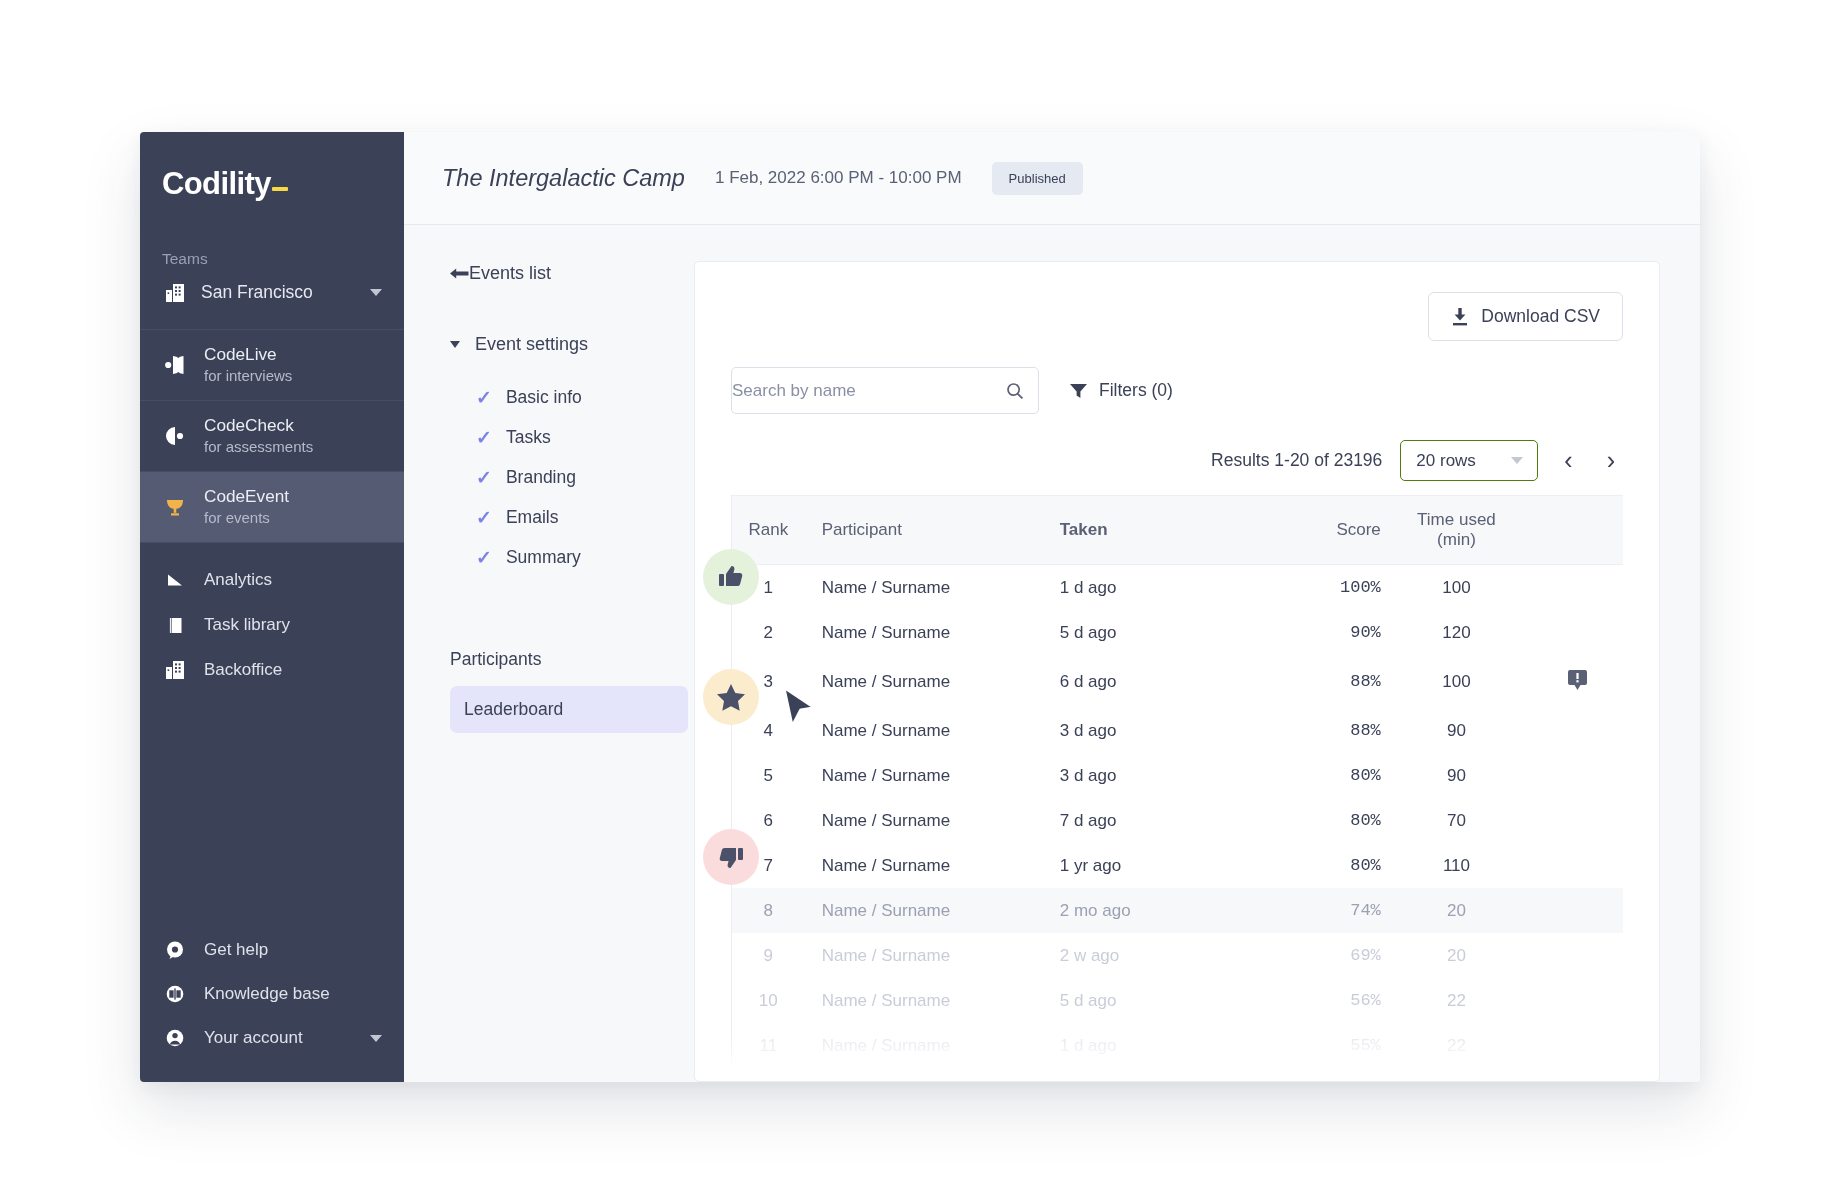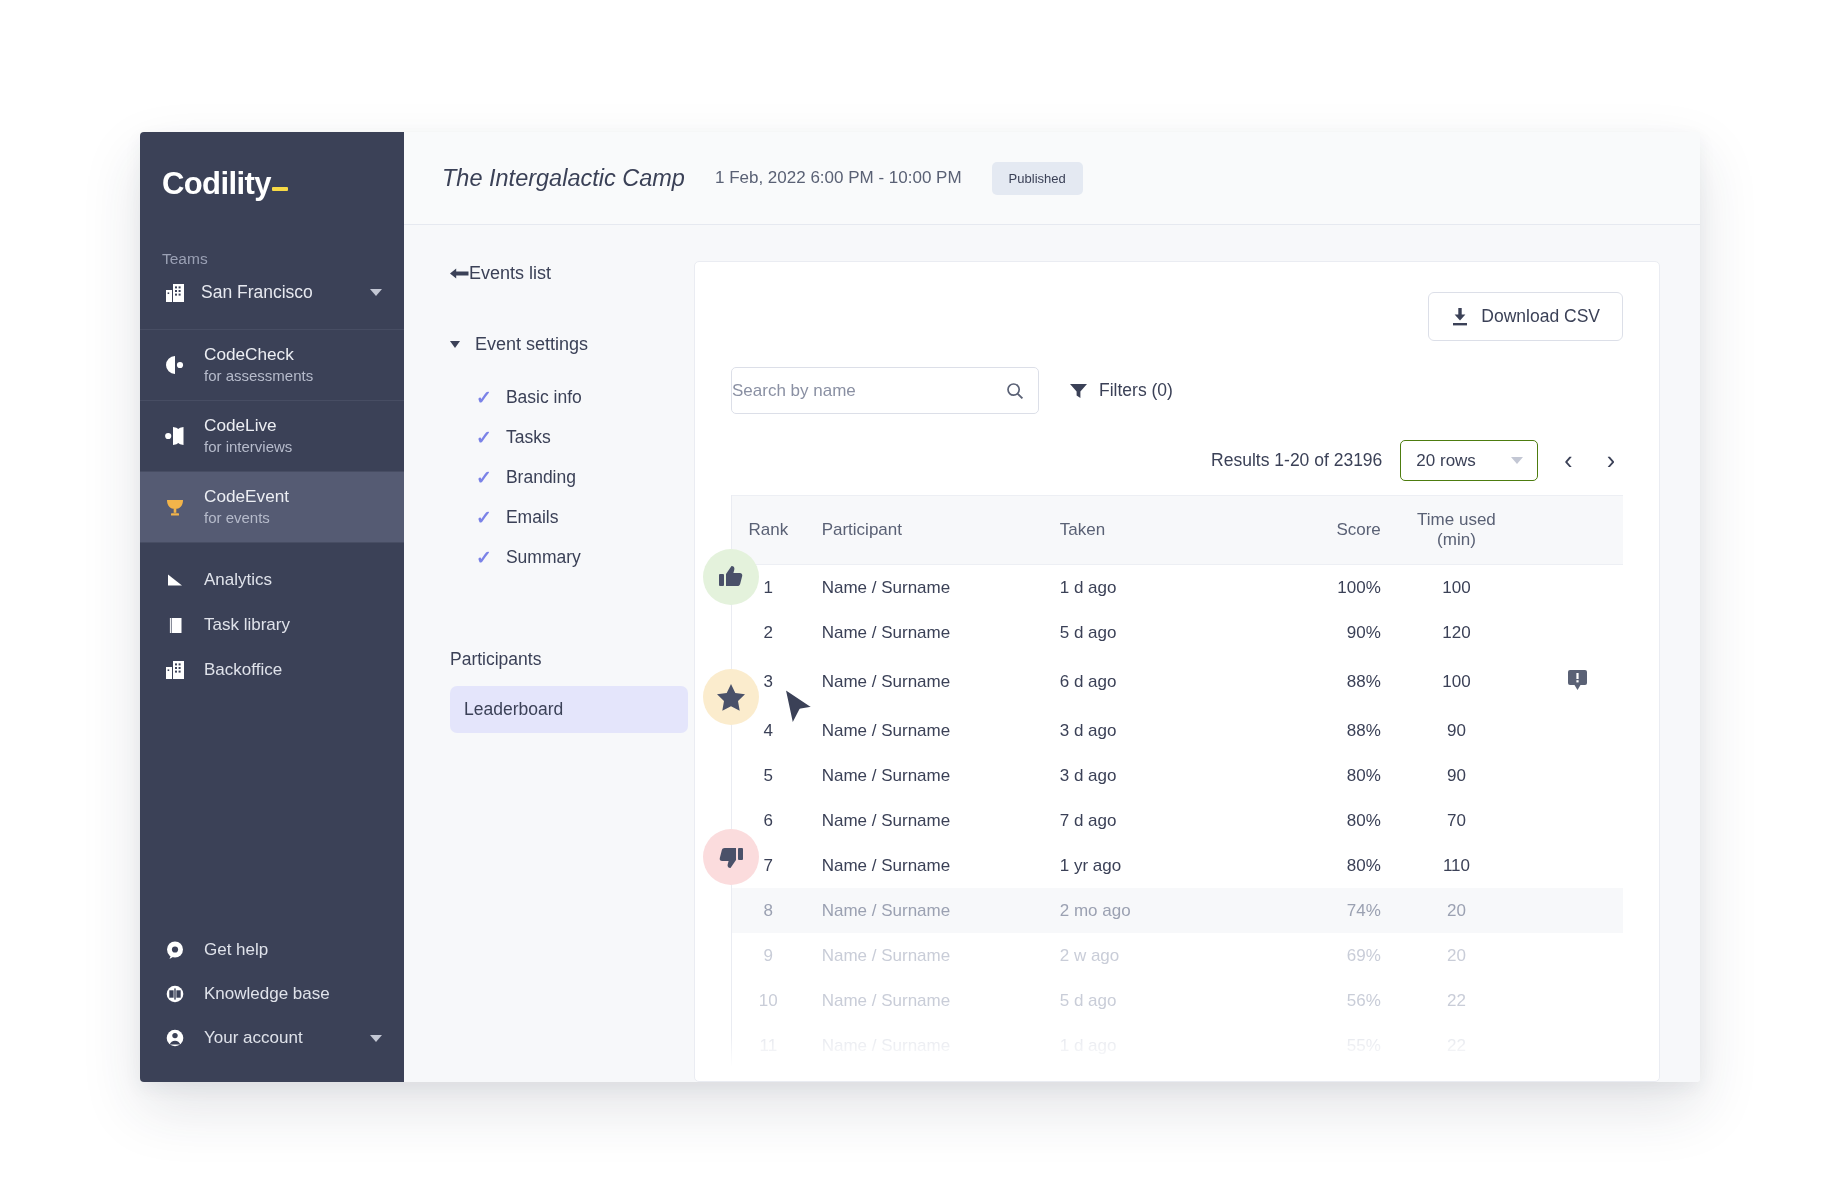--- a/index.html
+++ b/index.html
@@ -193,33 +193,33 @@
   .tbl-wrap { margin-top: 14px; flex: 1; min-height: 0; position: relative; }
   table { width: 100%; border-collapse: collapse; table-layout: fixed; }
   thead th {
     background: #f7f8fa;
     font-weight: 400; font-size: 17px; color: #5a6175;
     padding: 14px 0; vertical-align: middle;
     border-top: 1px solid #edeff4; border-bottom: 1px solid #edeff4;
   }
   th.c-rank   { width: 74px;  text-align: center; }
   th.c-part   { width: 230px; text-align: left; padding-left: 16px;}
-  th.c-taken  { width: 190px; text-align: left; padding-left: 22px;}
+  th.c-taken  { width: 190px; text-align: left; padding-left: 22px; font-weight: bold;}
   th.c-score  { width: 150px; text-align: right; }
   th.c-time   { width: 150px; text-align: center; }
   th.c-flag   { width: 90px; }
 
   tbody td {
     font-size: 17px; color: #3b4157;
     padding: 12.5px 0; vertical-align: middle;
   }
   td.c-rank  { text-align: center; }
   td.c-part  { text-align: left; padding-left: 16px; }
   td.c-taken { text-align: left; padding-left: 22px; }
-  td.c-score { text-align: right; }
+  td.c-score { text-align: right; font-family: Liberation Mono, monospace; }
   td.c-time  { text-align: center; }
   td.c-flag  { text-align: center; }
   tr.row-highlight td { background: #f7f8fa; }
   tr.fade-1 td { color: #9ba1b2; }
   tr.fade-2 td { color: #c9cdd8; }
   tr.fade-3 td { color: #e6e8ee; }
 
   .flag-icon {
     display: inline-block; width: 23px; height: 23px;
     position: relative;
@@ -286,41 +286,41 @@
         <span class="team-name">San Francisco</span>
         <span class="caret-down"></span>
       </div>
     </div>
 
     <div class="nav-products">
 
       <div class="nav-item product">
         <span class="nav-icon">
           <svg width="24" height="24" viewBox="0 0 24 24">
+              <path d="M10 3a9 9 0 0 1 0 18z" fill="#fff"></path>
+              <circle cx="5.2" cy="12" r="3.1" fill="#fff"></circle>
+              <path d="M14.5 3a9 9 0 0 0 0 18z" fill="#fff" transform="translate(6 0)"></path>
+            </svg>
+        </span>
+        <span class="nav-text">
+          <span class="t1">CodeLive</span><br>
+          <span class="t2">for interviews</span>
+        </span>
+      </div>
+
+      <div class="nav-item product">
+        <span class="nav-icon">
+          <svg width="24" height="24" viewBox="0 0 24 24">
               <path d="M12 3a9 9 0 0 0 0 18z" fill="#fff"></path>
               <circle cx="17" cy="12" r="3.1" fill="#fff"></circle>
             </svg>
         </span>
         <span class="nav-text">
           <span class="t1">CodeCheck</span><br>
           <span class="t2">for assessments</span>
-        </span>
-      </div>
-
-      <div class="nav-item product">
-        <span class="nav-icon">
-          <svg width="24" height="24" viewBox="0 0 24 24">
-              <path d="M10 3a9 9 0 0 1 0 18z" fill="#fff"></path>
-              <circle cx="5.2" cy="12" r="3.1" fill="#fff"></circle>
-              <path d="M14.5 3a9 9 0 0 0 0 18z" fill="#fff" transform="translate(6 0)"></path>
-            </svg>
-        </span>
-        <span class="nav-text">
-          <span class="t1">CodeLive</span><br>
-          <span class="t2">for interviews</span>
         </span>
       </div>
 
       <div class="nav-item product active">
         <span class="nav-icon">
           <svg width="24" height="24" viewBox="0 0 24 24">
               <path d="M4 5h16c0 6-3.4 9-8 9S4 11 4 5z" fill="#f2b44a"></path>
               <rect x="10.7" y="13.6" width="2.6" height="4.2" fill="#f2b44a"></rect>
               <rect x="8" y="18.2" width="8" height="2.4" rx="0.6" fill="#f2b44a"></rect>
             </svg>

